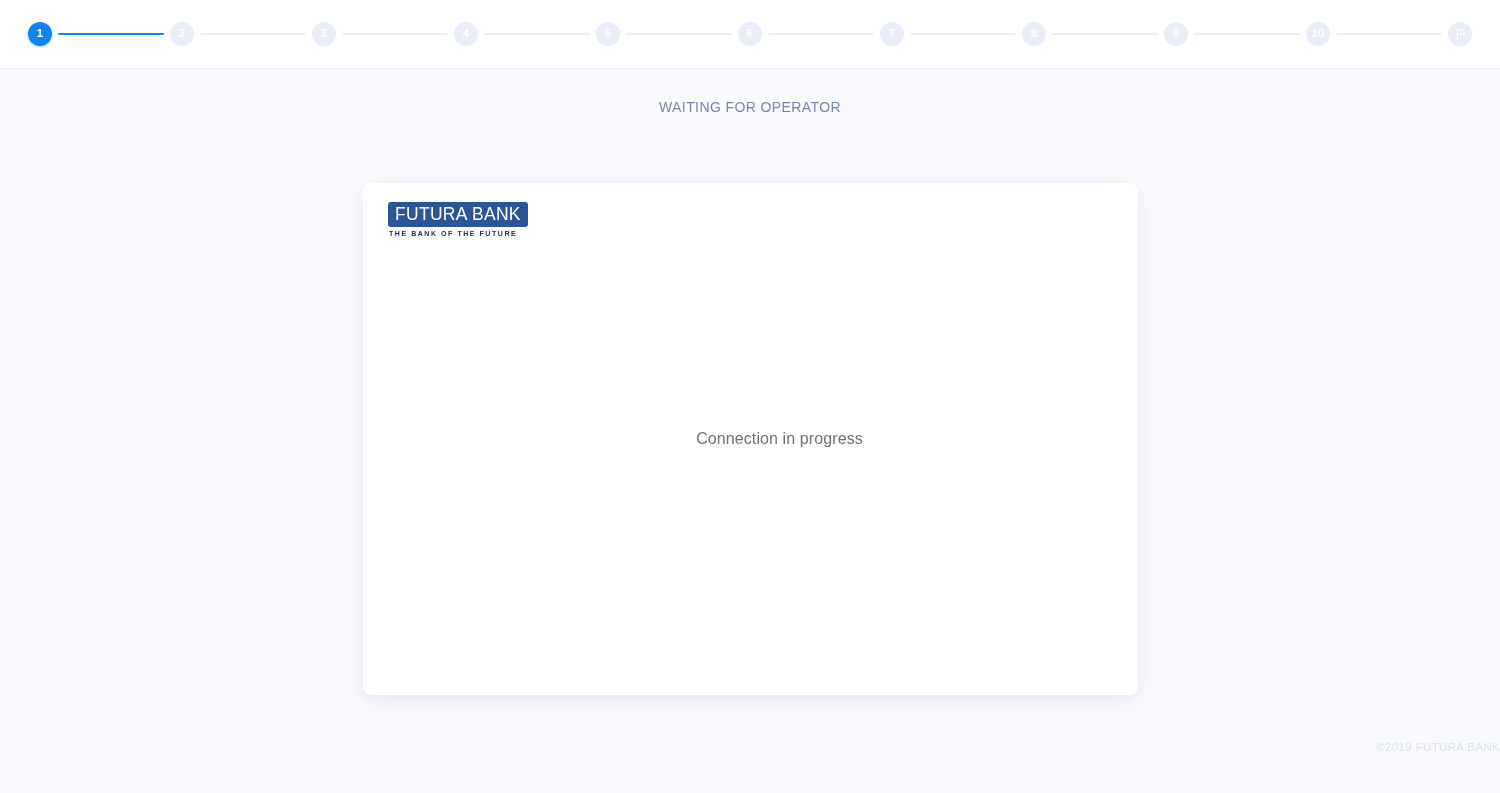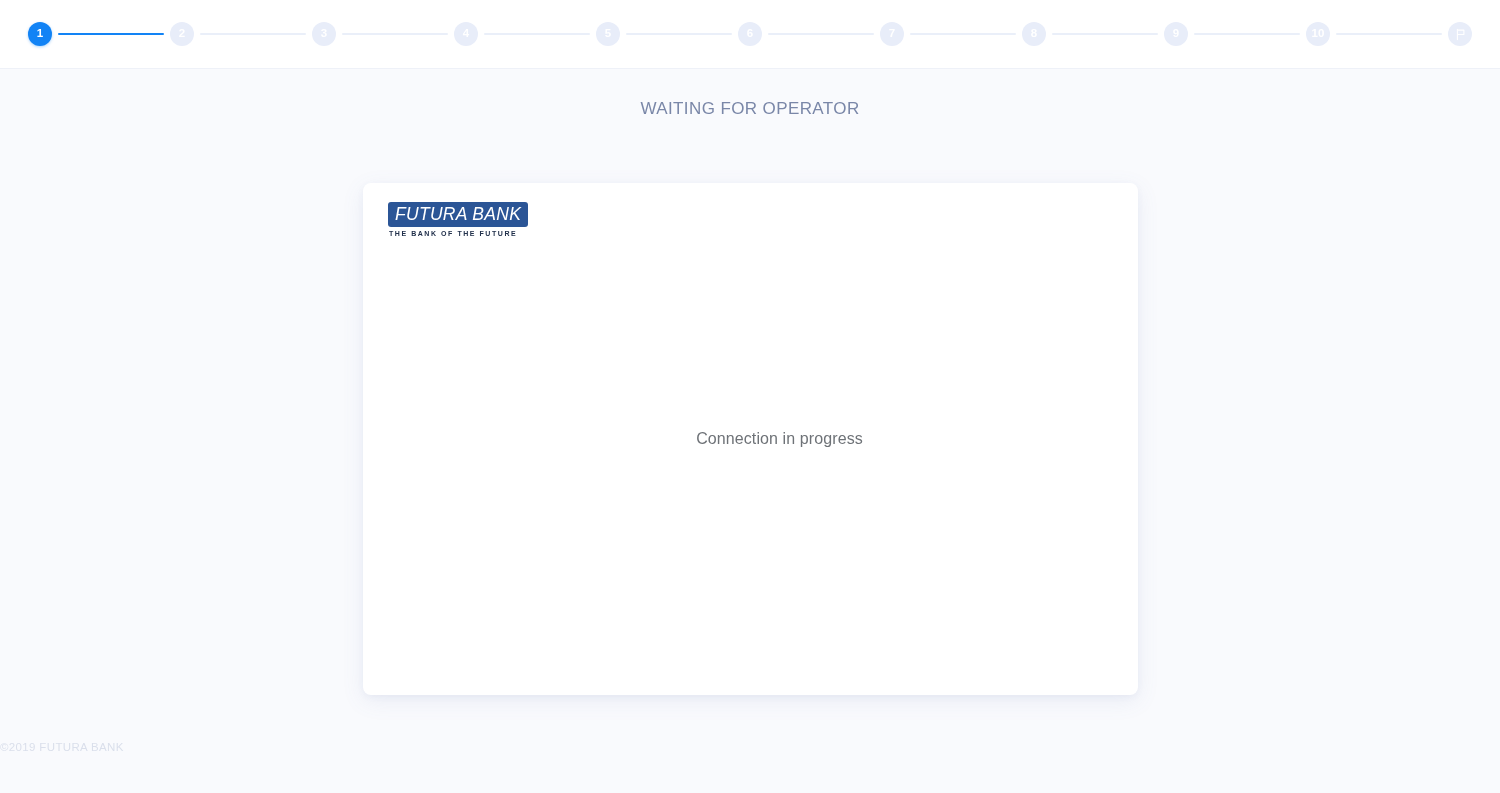--- a/index.html
+++ b/index.html
@@ -88,21 +88,21 @@
 
   .flag-icon-wrap svg { display: block; }
 
   
   .page-heading {
     position: absolute;
     top: 99px;
     left: 0;
     width: 1500px;
     text-align: center;
-    font-size: 17px;
+    font-size: 14px;
     font-weight: 400;
     letter-spacing: 0.4px;
     color: #7a87a8;
   }
 
   
   .card {
     position: absolute;
     left: 363px;
     top: 183px;
@@ -128,21 +128,20 @@
     display: inline-block;
   }
 
   .logo-box-text {
     color: #ffffff;
     font-size: 17.5px;
     font-weight: 400;
     letter-spacing: 0.3px;
     line-height: 1.05;
     white-space: nowrap;
-    font-style: italic;
   }
 
   .logo-tagline {
     margin-top: 3px;
     color: #21304b;
     font-size: 7px;
     font-weight: 700;
     letter-spacing: 1.55px;
     white-space: nowrap;
     text-align: center;
@@ -164,21 +163,21 @@
     letter-spacing: 0.1px;
     margin-left: 29px;
   }
 
   
   .footer {
     position: absolute;
     top: 741px;
     left: 0;
     width: 1500px;
-    text-align: left;
+    text-align: right;
     font-size: 11.5px;
     letter-spacing: 0.35px;
     color: #dadfeb;
   }
 </style>
 </head>
 <body>
 
 <div class="stepper-bar">
   <div class="stepper">

